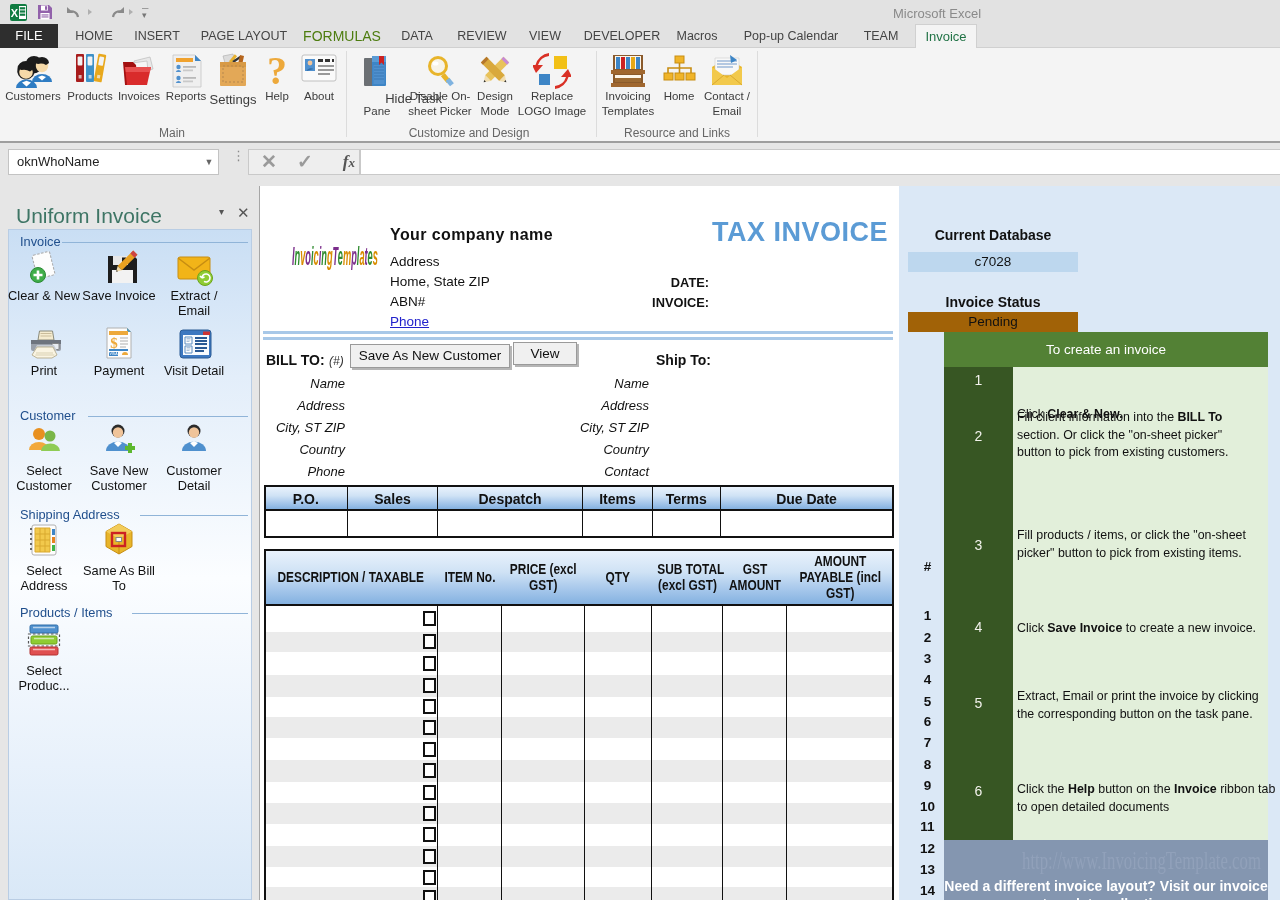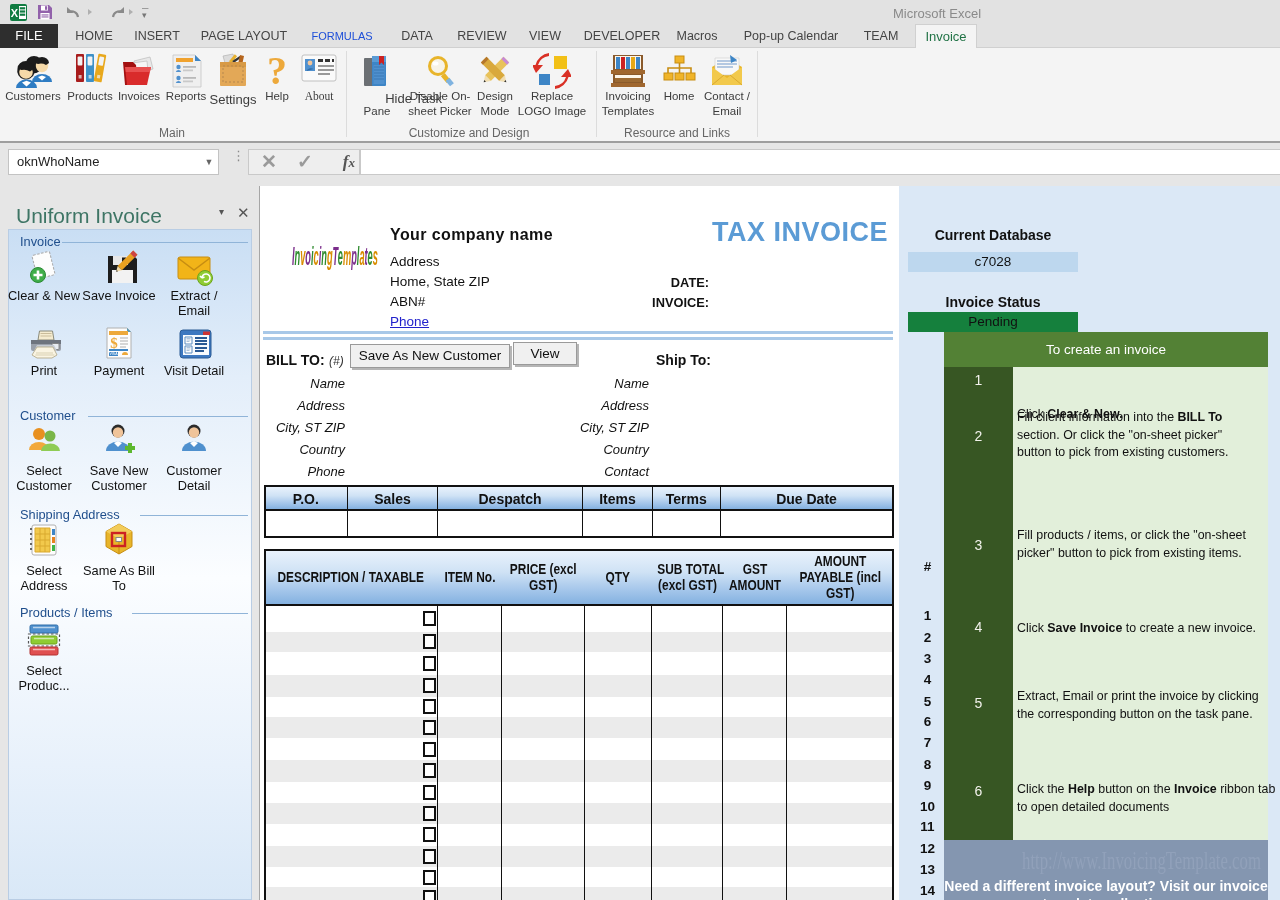--- a/index.html
+++ b/index.html
@@ -37,21 +37,21 @@
 <path d="M58 1 v6 h-6.5 z" fill="#8a8a8a"></path>
 <path d="M63 3 l4 3 l-4 3 z" fill="#b0b0b0"></path>
 </svg>
 <div class="ab" style="left:142px;top:5px;width:12px;height:14px;color:#777;font-size:9px;line-height:7px;">─<br>▾</div>
 <div class="ab" style="left:893px;top:6px;width:90px;height:15px;font-size:13px;color:#8a8a8a;">Microsoft Excel</div>
 <div class="ab" style="left:0;top:24px;width:1280px;height:24px;background:#e2e2e2;border-bottom:1px solid #d0d0d0;"></div>
 <div class="ab ctr" style="left:0;top:24px;width:58px;height:24px;background:#2e2e2e;color:#fff;font-size:13px;line-height:24px;">FILE</div>
 <div class="ab ctr" style="left:24px;top:24px;width:140px;height:24px;color:#444;font-size:12.5px;line-height:25px;">HOME</div>
 <div class="ab ctr" style="left:87px;top:24px;width:140px;height:24px;color:#444;font-size:12.5px;line-height:25px;">INSERT</div>
 <div class="ab ctr" style="left:174px;top:24px;width:140px;height:24px;color:#444;font-size:12.5px;line-height:25px;">PAGE LAYOUT</div>
-<div class="ab ctr" style="left:272px;top:24px;width:140px;height:24px;color:#1d4ed8;font-size:11px;line-height:25px;">FORMULAS</div>
+<div class="ab ctr" style="left:272px;top:24px;width:140px;height:24px;color:#4d7c0f;font-size:14px;line-height:25px;">FORMULAS</div>
 <div class="ab ctr" style="left:347px;top:24px;width:140px;height:24px;color:#444;font-size:12.5px;line-height:25px;">DATA</div>
 <div class="ab ctr" style="left:412px;top:24px;width:140px;height:24px;color:#444;font-size:12.5px;line-height:25px;">REVIEW</div>
 <div class="ab ctr" style="left:475px;top:24px;width:140px;height:24px;color:#444;font-size:12.5px;line-height:25px;">VIEW</div>
 <div class="ab ctr" style="left:552px;top:24px;width:140px;height:24px;color:#444;font-size:12.5px;line-height:25px;">DEVELOPER</div>
 <div class="ab ctr" style="left:627px;top:24px;width:140px;height:24px;color:#444;font-size:12.5px;line-height:25px;">Macros</div>
 <div class="ab ctr" style="left:721px;top:24px;width:140px;height:24px;color:#444;font-size:12.5px;line-height:25px;">Pop-up Calendar</div>
 <div class="ab ctr" style="left:811px;top:24px;width:140px;height:24px;color:#444;font-size:12.5px;line-height:25px;">TEAM</div>
 <div class="ab ctr" style="left:915px;top:24px;width:62px;height:25px;background:#f4f4f4;border:1px solid #d0d0d0;border-bottom:none;color:#217346;font-size:13px;line-height:24px;">Invoice</div>
 <div class="ab" style="left:0;top:48px;width:1280px;height:93px;background:#f4f4f4;"></div>
 <div class="ab" style="left:0;top:141px;width:1280px;height:2px;background:#9e9e9e;"></div>
@@ -143,21 +143,21 @@
 <circle cx="9" cy="10" r="2.4" fill="#f0c49a"></circle>
 <path d="M5.5 18 a4.5 3.5 0 0 1 7 -2z" fill="#2f6ca8"></path>
 <rect x="17" y="6" width="5" height="3" fill="#333"></rect>
       <rect x="24" y="6" width="5" height="3" fill="#333"></rect>
       <rect x="31" y="6" width="2" height="3" fill="#333"></rect>
 <rect x="17" y="12" width="16" height="2" fill="#999"></rect>
 <rect x="17" y="16" width="16" height="2" fill="#999"></rect>
 <rect x="17" y="20" width="12" height="2" fill="#999"></rect>
 </svg>
   </div>
-<div class="ab ctr" style="left:254px;top:90px;width:130px;height:15px;font-size:11.5px;color:#3c3c3c;font-family:Liberation Serif, serif;">About</div>
+<div class="ab ctr" style="left:254px;top:90px;width:130px;height:15px;font-size:11.5px;color:#3c3c3c;">About</div>
 <div class="ab" style="left:359px;top:53px;">
     <svg width="36" height="36" viewBox="0 0 36 36">
 <rect x="5" y="5" width="10" height="28" rx="1" fill="#6b6f73"></rect>
 <rect x="13" y="3" width="14" height="30" rx="1" fill="#3d85c6"></rect>
 <rect x="13" y="3" width="14" height="6" fill="#5a9bd5"></rect>
 <path d="M20 3 h5 v9 l-2.5 -2.5 l-2.5 2.5z" fill="#cc2222"></path>
 <rect x="14.5" y="12" width="11" height="19" fill="#4f90ce"></rect>
 <path d="M15 14 h10 M15 17 h10 M15 20 h10 M15 23 h10 M15 26 h10" stroke="#3a78b5" stroke-width="1"></path>
 </svg>
   </div>
@@ -491,21 +491,21 @@
 <div class="ab" style="left:892px;top:606px;width:2px;height:294px;background:#111;"></div>
 <div class="ab" style="left:437.0px;top:606px;width:1px;height:294px;background:#111;"></div>
 <div class="ab" style="left:501.0px;top:606px;width:1px;height:294px;background:#111;"></div>
 <div class="ab" style="left:583.5px;top:606px;width:1px;height:294px;background:#111;"></div>
 <div class="ab" style="left:651.0px;top:606px;width:1px;height:294px;background:#111;"></div>
 <div class="ab" style="left:722.0px;top:606px;width:1px;height:294px;background:#111;"></div>
 <div class="ab" style="left:786.0px;top:606px;width:1px;height:294px;background:#111;"></div>
 <div class="ab b ctr" style="left:903px;top:227px;width:180px;height:15px;font-size:14px;color:#111;">Current Database</div>
 <div class="ab ctr" style="left:908px;top:252px;width:170px;height:20px;background:#bdd7ee;font-size:13.5px;line-height:20px;color:#111;">c7028</div>
 <div class="ab b ctr" style="left:903px;top:294px;width:180px;height:15px;font-size:14px;color:#111;">Invoice Status</div>
-<div class="ab ctr" style="left:908px;top:312px;width:170px;height:20px;background:#15803d;font-size:13.5px;line-height:20px;color:#111;">Pending</div>
+<div class="ab ctr" style="left:908px;top:312px;width:170px;height:20px;background:#a16207;font-size:13.5px;line-height:20px;color:#111;">Pending</div>
 <div class="ab ctr" style="left:944px;top:332px;width:324px;height:35px;background:#538135;color:#fff;font-size:13.5px;line-height:35px;">To create an invoice</div>
 <div class="ab" style="left:944px;top:367px;width:69px;height:473px;background:#375623;"></div>
 <div class="ab" style="left:1013px;top:367px;width:255px;height:473px;background:#e2efda;"></div>
 <div class="ab ctr" style="left:944px;top:371.5px;width:69px;height:18px;font-size:14px;color:#f2f2ec;">1</div>
 <div class="ab" style="left:1017px;top:371px;width:260px;height:70px;font-size:12.4px;line-height:17.5px;color:#111;white-space:nowrap;margin-top:35px;">Click <span class="b">Clear &amp; New.</span></div>
 <div class="ab ctr" style="left:944px;top:427.5px;width:69px;height:18px;font-size:14px;color:#f2f2ec;">2</div>
 <div class="ab" style="left:1017px;top:409px;width:260px;height:70px;font-size:12.4px;line-height:17.5px;color:#111;white-space:nowrap;">Fill client information into the <span class="b">BILL To</span><br>section. Or click the "on-sheet picker"<br>button to pick from existing customers.</div>
 <div class="ab ctr" style="left:944px;top:536.5px;width:69px;height:18px;font-size:14px;color:#f2f2ec;">3</div>
 <div class="ab" style="left:1017px;top:527px;width:260px;height:70px;font-size:12.4px;line-height:17.5px;color:#111;white-space:nowrap;">Fill products / items, or click the "on-sheet<br>picker" button to pick from existing items.</div>
 <div class="ab ctr" style="left:944px;top:619px;width:69px;height:18px;font-size:14px;color:#f2f2ec;">4</div>

